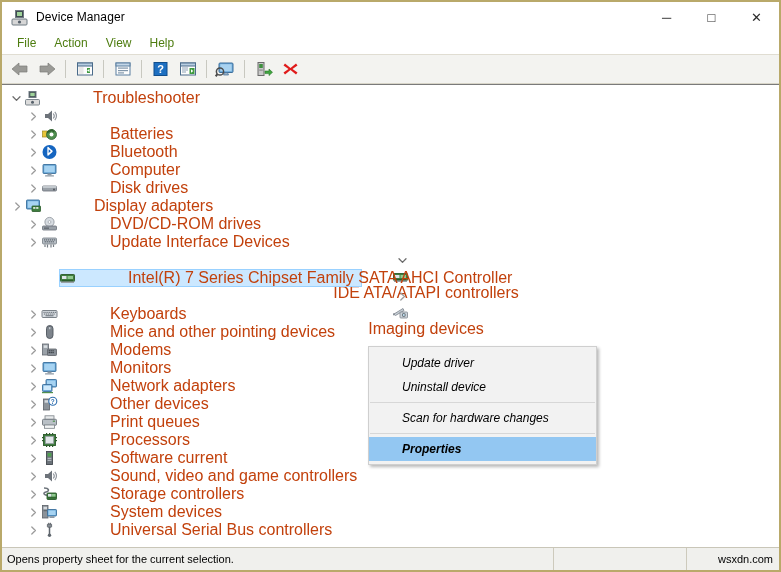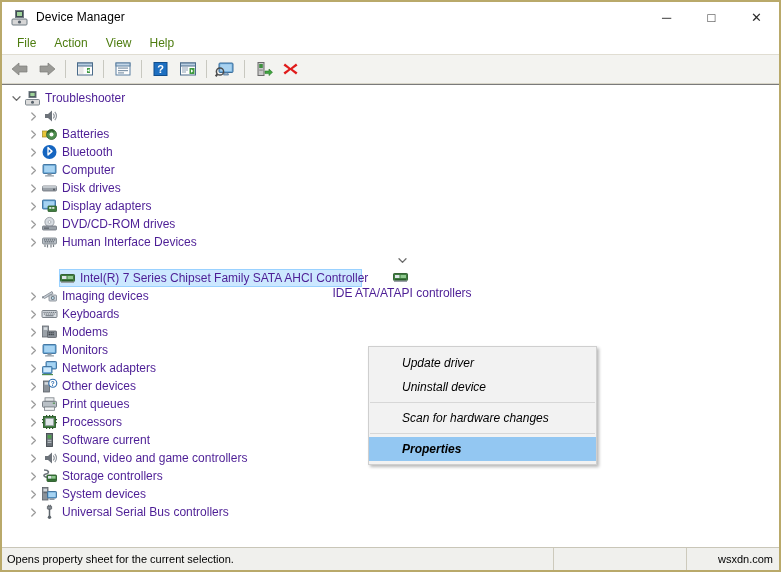--- a/index.html
+++ b/index.html
@@ -125,23 +125,24 @@
     font-size: 9px;
   }
   .chev svg { display:block; }
   .ticon {
     width: 17px; height: 16px;
     margin-right: 4px;
     flex: none;
     position: relative;
   }
   .tlabel {
-    font-size: 12px;
-    color: #4c1d95;
+    font-size: 16px;
+    color: #c2410c;
     line-height: 16px;
+    margin-left: 48px;
   }
   .selrow .selbox {
     position: absolute;
     left: 0; top: 0; bottom: 0;
     background: #cce8ff;
     border: 1px solid #99d1ff;
     box-sizing: border-box;
     z-index: 0;
   }
   .selrow .chev, .selrow .ticon, .selrow .tlabel { position: relative; z-index: 1; }
@@ -406,21 +407,21 @@
         <span class="ticon">
           <svg class="ic" viewBox="0 0 17 16">
             <rect x="1.5" y="6" width="14" height="5" rx="1" fill="#9aa1a8" stroke="#6a7078" stroke-width="0.8"></rect>
             <rect x="1.5" y="6" width="14" height="2" rx="1" fill="#c3c9ce"></rect>
             <circle cx="13" cy="9.5" r="0.9" fill="#4a5058"></circle>
           </svg>
         </span>
         <span class="tlabel">Disk drives</span>
       </div>
 
-      <div class="row" style="padding-left:23px;">
+      <div class="row" style="padding-left:7px;">
         <span class="chev">
           <svg width="9" height="9" viewBox="0 0 9 9">
               <path d="M2.8 1 L6.4 4.5 L2.8 8" fill="none" stroke="#9b9b9b" stroke-width="1.3" stroke-linecap="round" stroke-linejoin="round"></path>
             </svg>
         </span>
         <span class="ticon">
           <svg class="ic" viewBox="0 0 17 16">
             <rect x="1.5" y="2" width="13" height="9" rx="0.8" fill="#5f9fd0" stroke="#3a6f9c" stroke-width="0.9"></rect>
             <rect x="2.7" y="3.2" width="10.6" height="6.6" fill="#a6d3f2"></rect>
             <rect x="7" y="8" width="8.5" height="5.5" rx="0.6" fill="#3e7d3e" stroke="#2a5a2a" stroke-width="0.8"></rect>
@@ -466,21 +467,21 @@
                 <rect x="13" y="5.3" width="1.3" height="1.2"></rect>
               <rect x="3.6" y="7.2" width="1.3" height="1.2"></rect>
                 <rect x="5.6" y="7.2" width="1.3" height="1.2"></rect>
               <rect x="7.6" y="7.2" width="1.3" height="1.2"></rect>
                 <rect x="9.6" y="7.2" width="1.3" height="1.2"></rect>
               <rect x="11.6" y="7.2" width="1.3" height="1.2"></rect>
             </g>
             <path d="M4 10.5 L4 13 M6.5 10.5 L6.5 13.5 M10 10.5 L10 13.5 M12.5 10.5 L12.5 13" stroke="#757c84" stroke-width="1.2"></path>
           </svg>
         </span>
-        <span class="tlabel">Human Interface Devices</span>
+        <span class="tlabel">Update Interface Devices</span>
       </div>
 
       <div class="row" style="padding-left:23px;flex-direction:column;">
         <span class="chev">
           <svg width="9" height="9" viewBox="0 0 9 9">
               <path d="M1 2.8 L4.5 6.4 L8 2.8" fill="none" stroke="#6d6d6d" stroke-width="1.3" stroke-linecap="round" stroke-linejoin="round"></path>
             </svg>
         </span>
         <span class="ticon">
           <svg class="ic" viewBox="0 0 17 16">
@@ -501,21 +502,21 @@
             <rect x="1.5" y="4.5" width="14" height="7" rx="0.8" fill="#3e7d3e" stroke="#2a5a2a" stroke-width="0.9"></rect>
             <rect x="3" y="6" width="4.5" height="3" fill="#dfe6ea"></rect>
             <rect x="8.5" y="6" width="5.5" height="3" fill="#8fc98f"></rect>
             <rect x="3" y="10" width="11" height="0.9" fill="#2a5a2a"></rect>
             <rect x="2" y="11.5" width="13" height="1.5" fill="#9aa1a8"></rect>
           </svg>
         </span>
         <span class="tlabel">Intel(R) 7 Series Chipset Family SATA AHCI Controller</span>
       </div>
 
-      <div class="row" style="padding-left:23px;">
+      <div class="row" style="padding-left:23px;flex-direction:column;">
         <span class="chev">
           <svg width="9" height="9" viewBox="0 0 9 9">
               <path d="M2.8 1 L6.4 4.5 L2.8 8" fill="none" stroke="#9b9b9b" stroke-width="1.3" stroke-linecap="round" stroke-linejoin="round"></path>
             </svg>
         </span>
         <span class="ticon">
           <svg class="ic" viewBox="0 0 17 16">
             <path d="M2 9 L11 3.5 L12 5.5 L3.5 10.5 Z" fill="#c6ced5" stroke="#7c838b" stroke-width="0.8"></path>
             <rect x="8" y="7" width="7.5" height="6" rx="0.8" fill="#cdd5dc" stroke="#7c838b" stroke-width="0.8"></rect>
             <circle cx="11.8" cy="10" r="2" fill="#6f7980"></circle>
@@ -549,20 +550,35 @@
                 <rect x="8.6" y="7.5" width="1.3" height="1.1"></rect>
               <rect x="10.5" y="7.5" width="1.3" height="1.1"></rect>
                 <rect x="12.4" y="7.5" width="1.3" height="1.1"></rect>
               <rect x="4.5" y="9.2" width="8" height="1.1"></rect>
             </g>
           </svg>
         </span>
         <span class="tlabel">Keyboards</span>
       </div>
 
+      <div class="row" style="padding-left:23px;">
+        <span class="chev">
+          <svg width="9" height="9" viewBox="0 0 9 9">
+              <path d="M2.8 1 L6.4 4.5 L2.8 8" fill="none" stroke="#9b9b9b" stroke-width="1.3" stroke-linecap="round" stroke-linejoin="round"></path>
+            </svg>
+        </span>
+        <span class="ticon">
+          <svg class="ic" viewBox="0 0 17 16">
+            <rect x="5.5" y="1.5" width="6.5" height="13" rx="3.2" fill="#7d848c" stroke="#4e555c" stroke-width="0.9"></rect>
+            <line x1="8.75" y1="2" x2="8.75" y2="6" stroke="#4e555c" stroke-width="0.8"></line>
+            <rect x="8.1" y="3" width="1.3" height="2.6" rx="0.6" fill="#cfd5da"></rect>
+          </svg>
+        </span>
+        <span class="tlabel">Mice and other pointing devices</span>
+      </div>
 
       <div class="row" style="padding-left:23px;">
         <span class="chev">
           <svg width="9" height="9" viewBox="0 0 9 9">
               <path d="M2.8 1 L6.4 4.5 L2.8 8" fill="none" stroke="#9b9b9b" stroke-width="1.3" stroke-linecap="round" stroke-linejoin="round"></path>
             </svg>
         </span>
         <span class="ticon">
           <svg class="ic" viewBox="0 0 17 16">
             <rect x="1.5" y="2" width="6" height="11" fill="#9aa1a8" stroke="#62686f" stroke-width="0.8"></rect>

